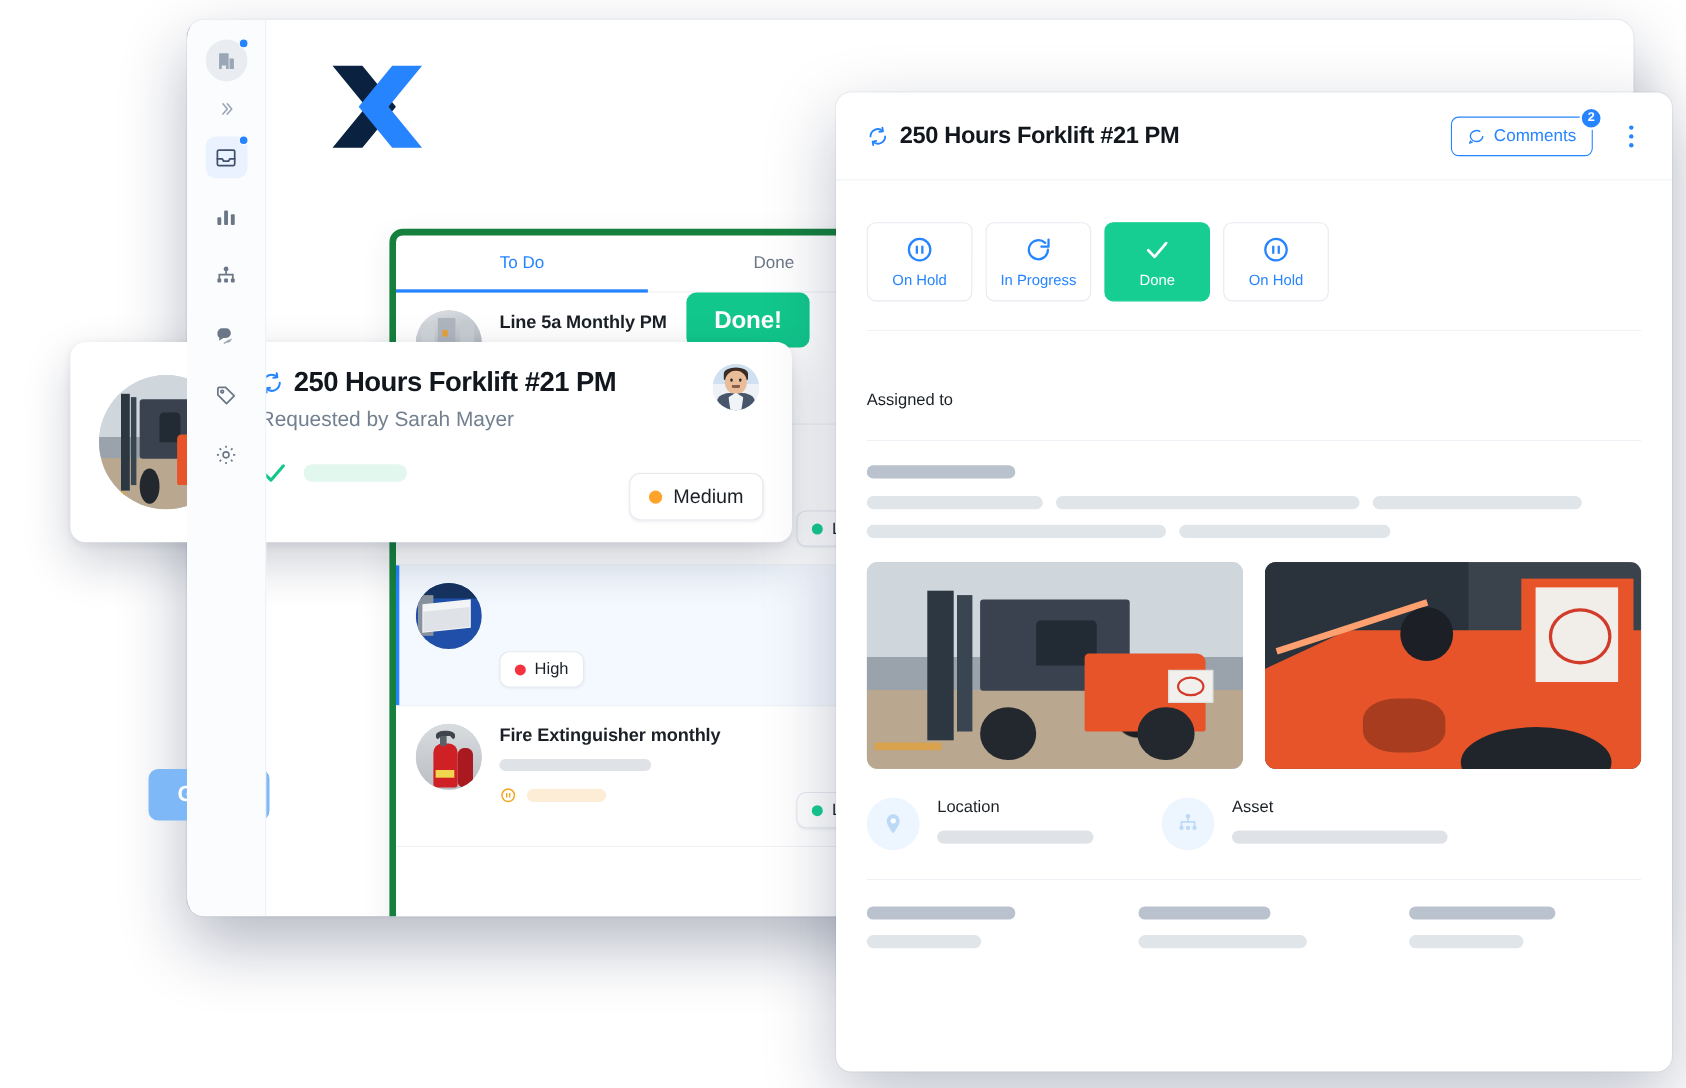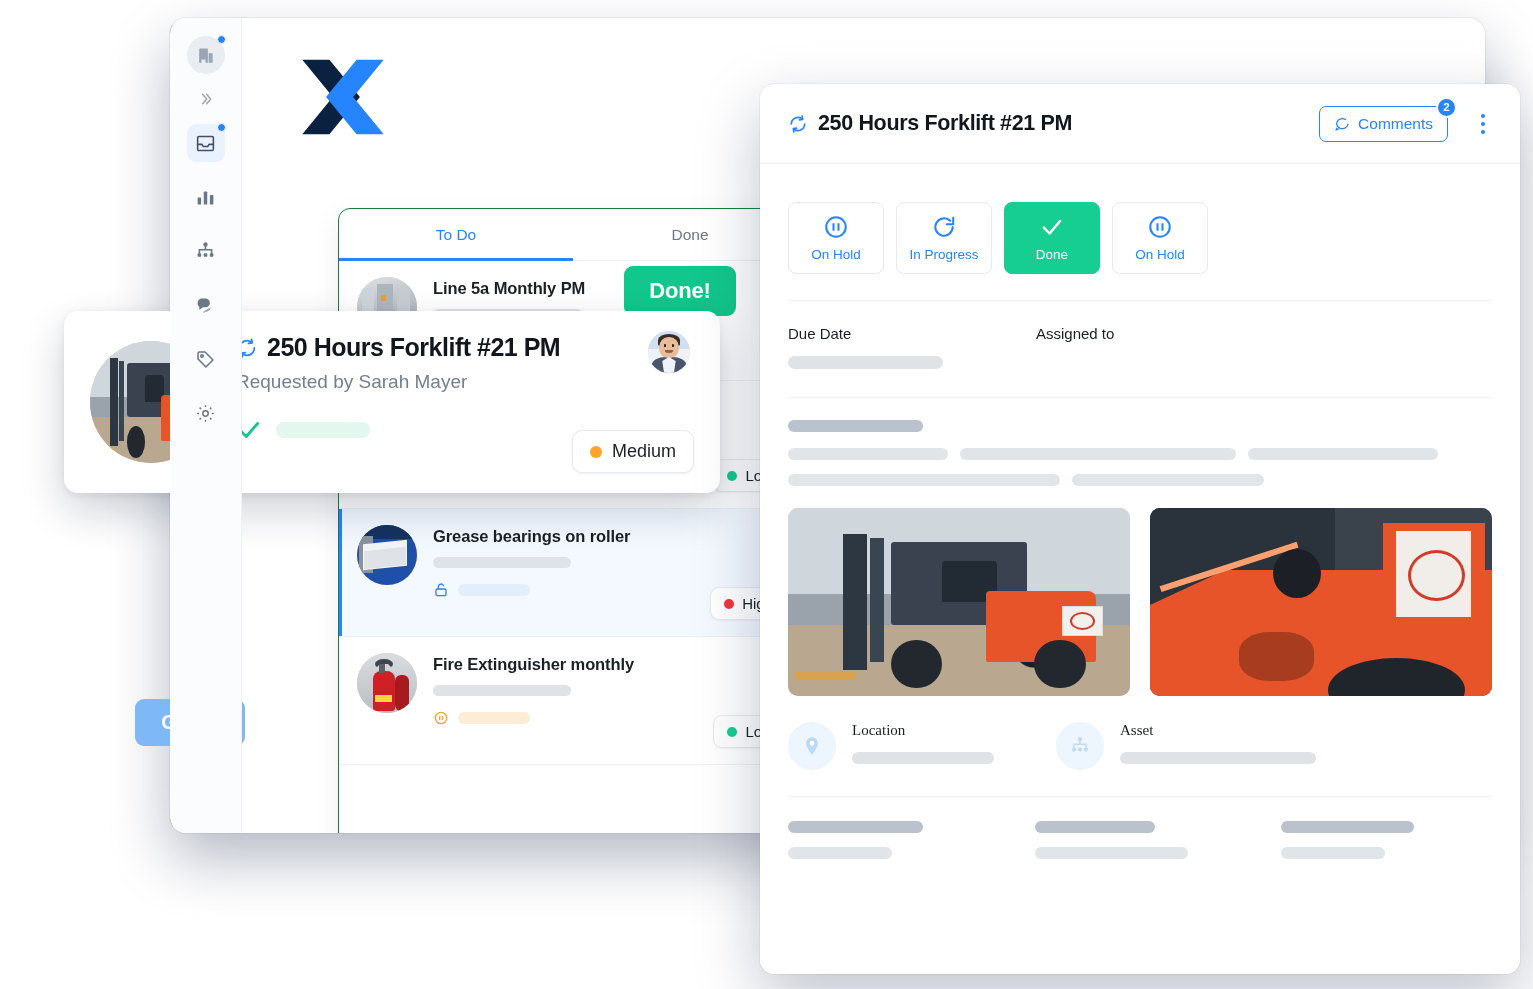--- a/index.html
+++ b/index.html
@@ -59,24 +59,24 @@
   
   .app-main { flex: 1; padding: 40px 0 0 58px; position: relative; }
   .brand-row { display: flex; align-items: center; gap: 26px; }
   .logo-x { width: 86px; height: 78px; }
   .page-title {
     font-size: 37px; font-weight: 700; color: #1b2026; letter-spacing: -0.4px;
   }
 
   
   .wo-card {
-    position: absolute; left: 96px; top: 190px;
+    position: absolute; left: 112px; top: 190px;
     width: 470px; height: 680px;
     background: #ffffff;
-    border: 1px solid #15803d;
+    border: 6px solid #15803d;
     border-radius: 12px 12px 0 0;
     box-shadow: 0 10px 30px rgba(16,30,60,.07);
     overflow: hidden;
   }
   .tabs { display: flex; height: 52px; border-bottom: 1px solid #edf0f4; }
   .tab {
     flex: 1; display: flex; align-items: center; justify-content: center;
     font-size: 15.5px; color: #6b7787; position: relative;
   }
   .tab.active { color: #2684FF; font-weight: 400; }
@@ -213,30 +213,30 @@
     display: flex; flex-direction: column; align-items: center; justify-content: center; gap: 7px;
     color: #2684FF; font-size: 13.5px;
   }
   .status-btn svg { width: 26px; height: 26px; }
   .status-btn.done { background: #16CE91; border-color: #16CE91; color: #fff; }
 
   .divider { height: 1px; background: #eef1f5; margin: 26px 0 0 0; }
 
   .two-col { display: flex; margin-top: 24px; }
   .col-due { width: 248px; }
-  .col-assign { flex: 1; }
+  .col-assign { flex: 1; margin-top: 30px; }
   .avatar-chip { width: 24px; height: 24px; border-radius: 50%; display:flex; align-items:center; justify-content:center;
     color:#fff; font-size:9px; font-weight:700; flex:0 0 24px; }
   .assign-row { display: flex; align-items: center; gap: 10px; margin-top: 14px; }
 
   .photos { display: flex; gap: 20px; margin-top: 22px; }
   .photo { flex: 1; height: 188px; border-radius: 10px; overflow: hidden; position: relative; background:#c6ced7; }
 
   .locasset { display: flex; margin-top: 26px; }
-  .la-block { display: flex; gap: 16px; font-family: Liberation Serif, serif; }
+  .la-block { display: flex; gap: 16px; }
   .la-ico {
     width: 48px; height: 48px; border-radius: 50%; background: #edf5fe;
     display: flex; align-items: center; justify-content: center; flex: 0 0 48px;
   }
   .la-ico svg { width: 22px; height: 22px; }
   .la-label { font-size: 15px; color: #1b2026; }
   .la-sk { margin-top: 13px; height: 12px; border-radius: 7px; background: #dfe3e8; }
 
   .bottom-grid { display: flex; gap: 36px; margin-top: 24px; }
   .bg-col { flex: 1; }
@@ -432,31 +432,20 @@
         </div>
 
         <div class="wo-row selected" style="min-height:128px">
           <div class="wo-thumb">
             <div class="img-roller">
                 <div class="dark"></div>
                 <div class="metal"></div>
                 <div class="paper"></div>
                 <div class="paper2"></div>
               </div>
-          </div>
-          <div class="wo-body">
-            <div class="wo-name">Grease bearings on roller</div>
-            <div class="sk sk-line" style="width:138px"></div>
-            <div class="wo-meta">
-              <svg viewBox="0 0 24 24" fill="none" stroke="#2684FF" stroke-width="2" stroke-linecap="round" stroke-linejoin="round">
-                <rect x="4.5" y="10.5" width="15" height="10" rx="2"></rect>
-                  <path d="M8 10.5V7a4 4 0 0 1 7.6-1.7"></path>
-              </svg>
-              <span class="sk-blue"></span>
-            </div>
           </div>
           <div class="prio">
             <i style="background:#F5333F"></i>
             <span>High</span>
           </div>
         </div>
 
         <div class="wo-row" style="min-height:128px">
           <div class="wo-thumb">
             <div class="img-extinguisher">
@@ -617,24 +606,20 @@
               <line x1="9.7" y1="8.6" x2="9.7" y2="15.4"></line>
               <line x1="14.3" y1="8.6" x2="14.3" y2="15.4"></line>
           </svg>
           <span>On Hold</span>
         </div>
       </div>
 
       <div class="divider"></div>
 
       <div class="two-col">
-        <div class="col-due">
-          <div class="sec-label">Due Date</div>
-          <div class="sk" style="width:155px;height:13px;margin-top:14px"></div>
-        </div>
         <div class="col-assign">
           <div class="sec-label">Assigned to</div>
         </div>
       </div>
 
       <div class="divider" style="margin-top:28px"></div>
 
       <div style="margin-top:22px">
         <div class="sk-dark" style="width:135px"></div>
         <div style="display:flex;gap:12px;margin-top:16px">

